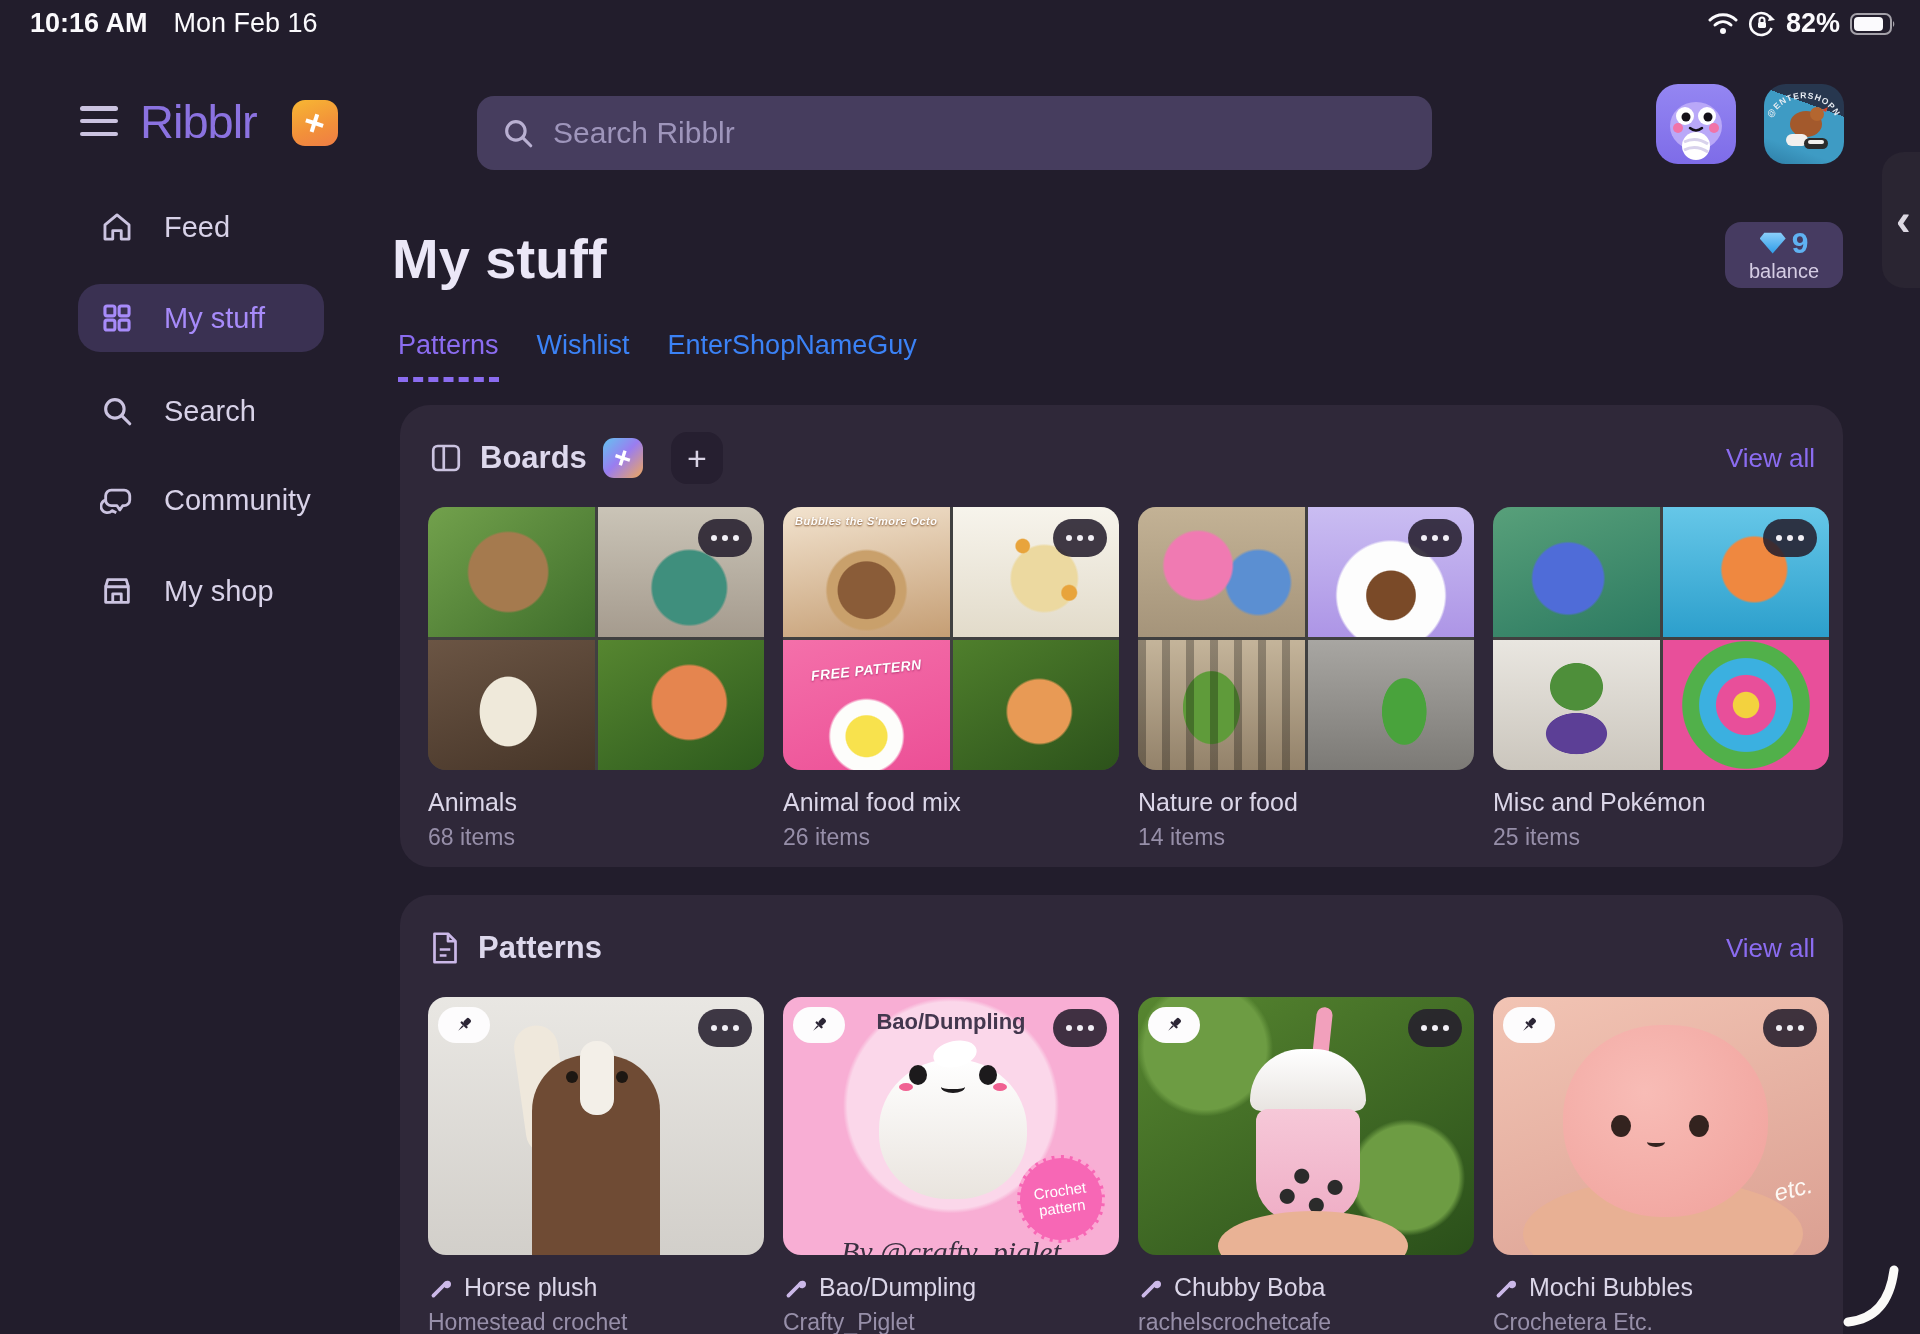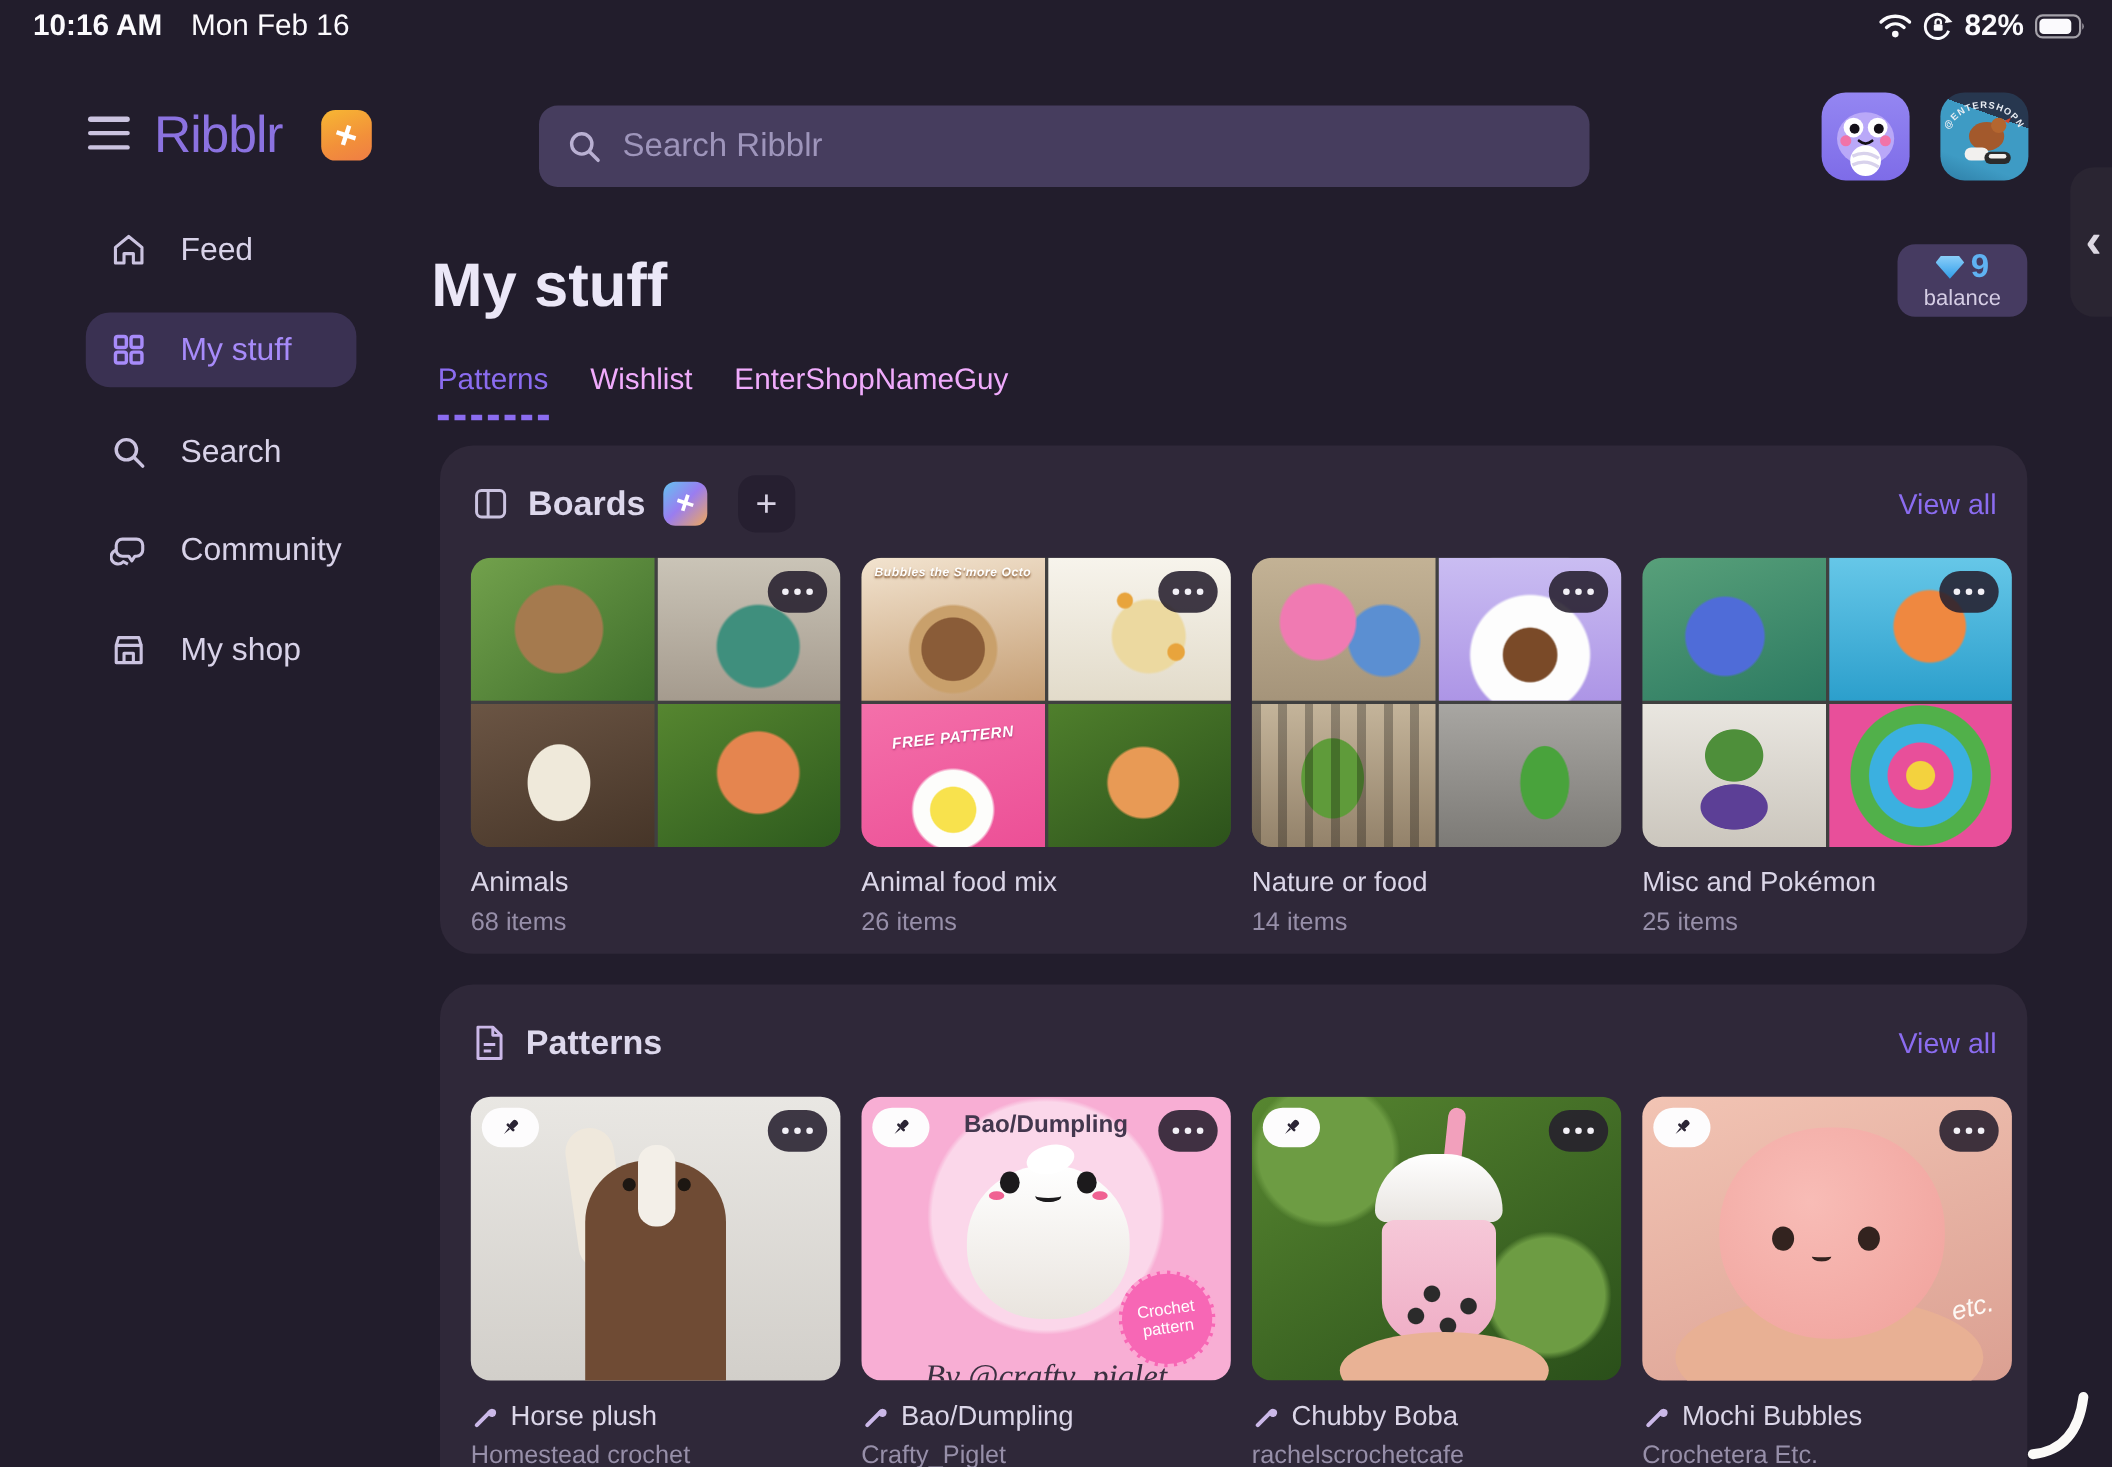--- a/index.html
+++ b/index.html
@@ -18,21 +18,21 @@
   .status-right { right:24px; top:8px; display:flex; align-items:center; gap:10px; color:#fbfafd; font-size:27px; }
   .battery-pct { font-weight:600; }
 
   
   .hamburger { left:80px; top:106px; width:38px; height:30px; display:flex; flex-direction:column; justify-content:space-between; cursor:pointer; }
   .hamburger span { height:4.5px; border-radius:3px; background:#cbc3e0; }
   .logo-text { left:140px; top:94px; font-size:47px; font-weight:normal; color:#8b72e0; letter-spacing:-1px; }
   .logo-badge { left:292px; top:100px; width:46px; height:46px; border-radius:13px;
     background:linear-gradient(160deg,#f7b733,#f2903a 60%,#ef7d45); display:flex; align-items:center; justify-content:center; }
   .logo-badge span { color:#fff; font-size:36px; font-weight:bold; transform:rotate(18deg); line-height:1; }
-  .search-bar { left:490px; top:96px; width:955px; height:74px; background:#463d5e; border-radius:17px;
+  .search-bar { left:477px; top:96px; width:955px; height:74px; background:#463d5e; border-radius:17px;
     display:flex; align-items:center; padding:0 24px; gap:18px; }
   .search-bar input { flex:1; background:transparent; border:none; outline:none; font-size:30px; color:#e6e1f2;
     font-family:"Liberation Sans","DejaVu Sans",sans-serif; }
   .search-bar input::placeholder { color:#9e95bb; }
   .avatar { top:84px; width:80px; height:80px; border-radius:22px; overflow:hidden; cursor:pointer; }
   .avatar-frog { left:1656px; background:linear-gradient(180deg,#9486f2,#7e6ce8); }
   .avatar-shop { left:1764px; background:linear-gradient(200deg,#27374f 0 30%,#3e9bc4 30% 75%,#2e7ea6); position:absolute; }
   .right-handle { left:1882px; top:152px; width:60px; height:136px; background:#2a2532; border-radius:22px 0 0 22px;
     display:flex; align-items:center; padding-left:14px; cursor:pointer; }
   .right-handle span { color:#dcd8e2; font-size:44px; font-weight:bold; line-height:1; }
@@ -48,21 +48,21 @@
   
   .page-title { left:392px; top:226px; font-size:56px; font-weight:bold; color:#ebe7f7; }
   .balance-badge { left:1725px; top:222px; width:118px; height:66px; background:#463b61; border-radius:16px;
     display:flex; flex-direction:column; align-items:center; justify-content:center; cursor:pointer; }
   .balance-top { display:flex; align-items:center; gap:6px; }
   .diamond { width:26px; height:22px; background:linear-gradient(180deg,#8ed0fa,#2d9ce8); 
     clip-path:polygon(50% 100%,0 32%,18% 6%,82% 6%,100% 32%); }
   .balance-num { color:#5fb2f2; font-size:30px; font-weight:bold; line-height:1; }
   .balance-lbl { color:#d5cde4; font-size:20px; margin-top:2px; }
   .tabs { left:398px; top:330px; display:flex; gap:38px; }
-  .tab { font-size:27px; color:#f0abfc; cursor:pointer; padding-bottom:16px; }
+  .tab { font-size:27px; color:#3b82f6; cursor:pointer; padding-bottom:16px; }
   .tab.active { color:#8b6cf0; border-bottom:5px dashed #8b6cf0; }
 
   
   .panel { left:400px; width:1443px; background:#2f2839; border-radius:30px; padding:26px 28px; }
   .panel-boards { top:405px; height:462px; }
   .panel-patterns { top:895px; height:470px; }
   .panel-head { display:flex; align-items:center; gap:16px; height:54px; }
   .panel-title { font-size:31px; font-weight:600; color:#ddd8ec; }
   .grad-badge { width:40px; height:40px; border-radius:11px;
     background:linear-gradient(135deg,#63c3f0,#9a7df0 48%,#f0a85a); display:flex; align-items:center; justify-content:center; }

